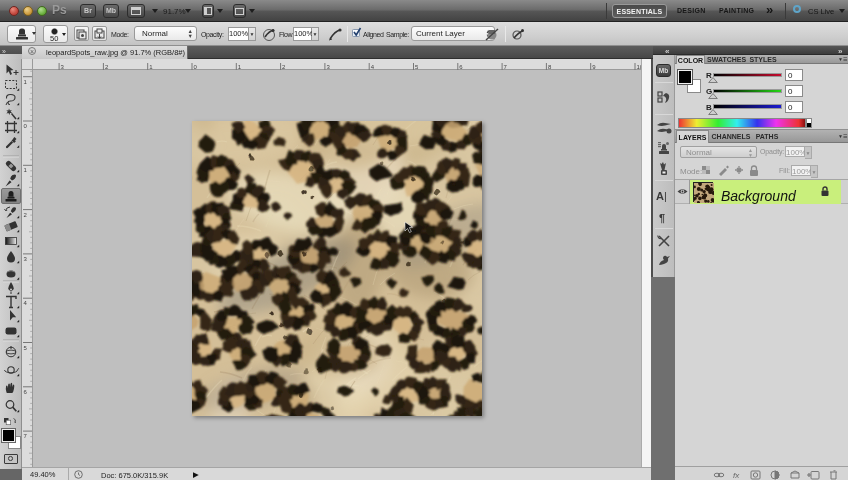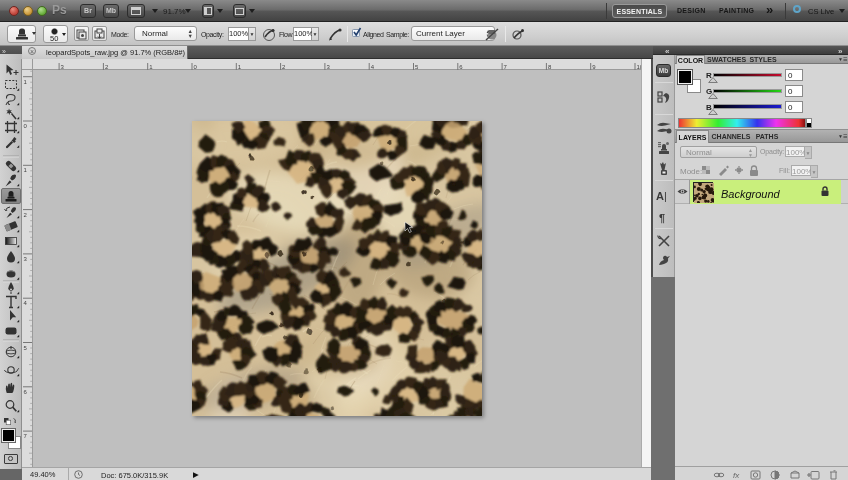--- a/index.html
+++ b/index.html
@@ -1529,21 +1529,21 @@
             <circle cx="17.4" cy="6.3" r="2.0" fill="#271a0c"></circle>
             <circle cx="17.9" cy="7.6" r="1.4" fill="#271a0c"></circle>
             <circle cx="10.4" cy="12.9" r="1.5" fill="#271a0c"></circle>
             <circle cx="11.2" cy="12.4" r="1.9" fill="#271a0c"></circle>
             <circle cx="10.1" cy="8.6" r="1.7" fill="#271a0c"></circle>
             <circle cx="4.8" cy="6.0" r="2.0" fill="#271a0c"></circle>
             <circle cx="10.4" cy="11.0" r="0.8" fill="#271a0c"></circle>
             <circle cx="8.3" cy="11.6" r="0.8" fill="#271a0c"></circle>
             <circle cx="12.3" cy="12.6" r="0.9" fill="#271a0c"></circle>
           </svg></div>
-      <div class="abs" style="left:46px;top:7.5px;font-size:11px;font-style:italic;color:#111;">Background</div>
+      <div class="abs" style="left:46px;top:7.5px;font-size:14px;font-style:italic;color:#111;">Background</div>
       <svg class="abs" style="left:145px;top:6px;" width="10" height="11" viewBox="0 0 10 11">
           <rect x="1.5" y="4.5" width="7" height="5.5" rx="1" fill="#333"></rect>
           <path d="M3 4.5 v-1.5 a2 2 0 0 1 4 0 v1.5" stroke="#333" stroke-width="1.4" fill="none"></path>
         </svg>
     </div>
 
     <div class="abs" style="left:0;top:323px;width:173px;height:1px;background:#a0a0a0;"></div>
     <svg class="abs" style="left:38px;top:327px;" width="128" height="10" viewBox="0 0 128 10">
       <g stroke="#777" fill="none" stroke-width="1">
         <ellipse cx="4" cy="5" rx="2.8" ry="1.8"></ellipse>

